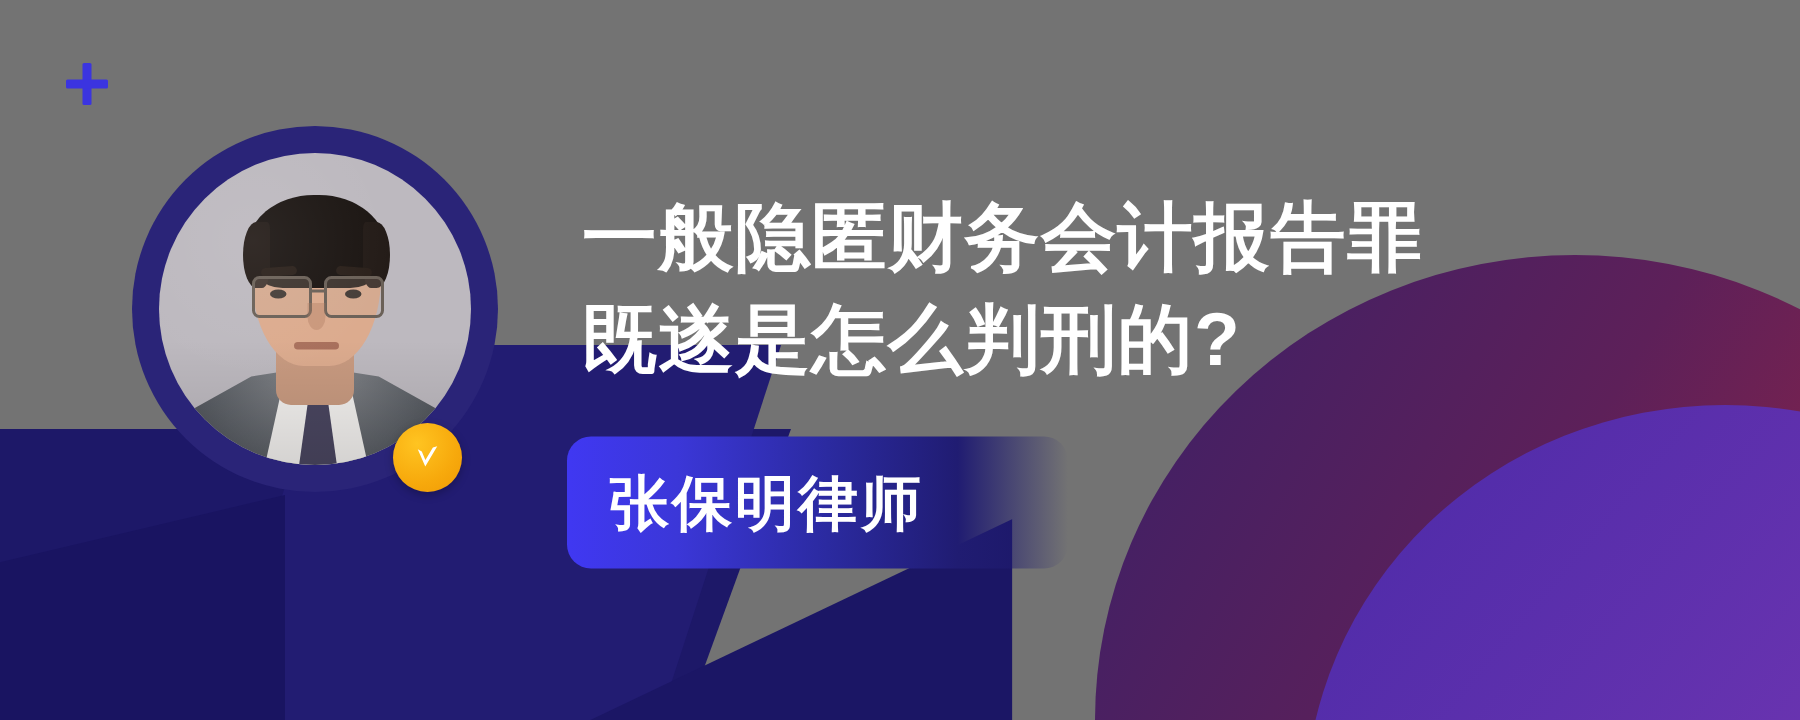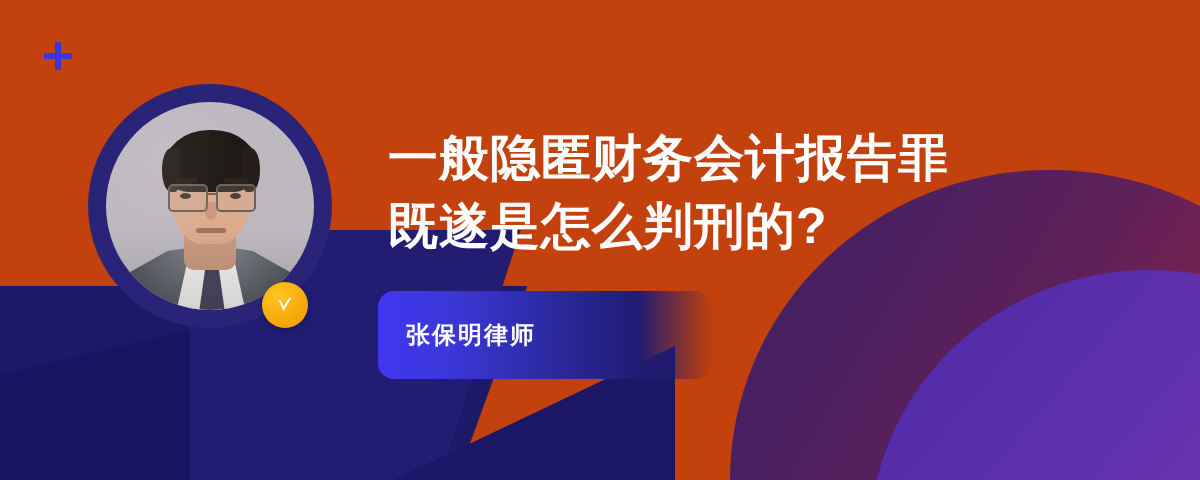--- a/index.html
+++ b/index.html
@@ -9,21 +9,21 @@
   }
   body {
     font-family: "Liberation Sans", "DejaVu Sans", sans-serif;
   }
 
   .banner {
     position: relative;
     width: 1200px;
     height: 480px;
     overflow: hidden;
-    background: #c2410c;
+    background: #737373;
   }
 
   
   .bg-layer {
     position: absolute;
     inset: 0;
     overflow: hidden;
   }
 
   .poly-left-a {
@@ -277,21 +277,21 @@
     top: 291px;
     width: 334px;
     height: 88px;
     border-radius: 16px;
     background: linear-gradient(90deg, #4038f2 0%, #3b37d8 22%, #2b2aa0 52%, #201c72 78%, rgba(21,17,92,0) 100%);
     display: flex;
     align-items: center;
   }
   .name-badge-text {
     color: #ffffff;
-    font-size: 24px;
+    font-size: 40px;
     font-weight: bold;
     letter-spacing: 2px;
     padding-left: 28px;
   }
 </style>
 </head>
 <body>
 
 <div class="banner">
 

